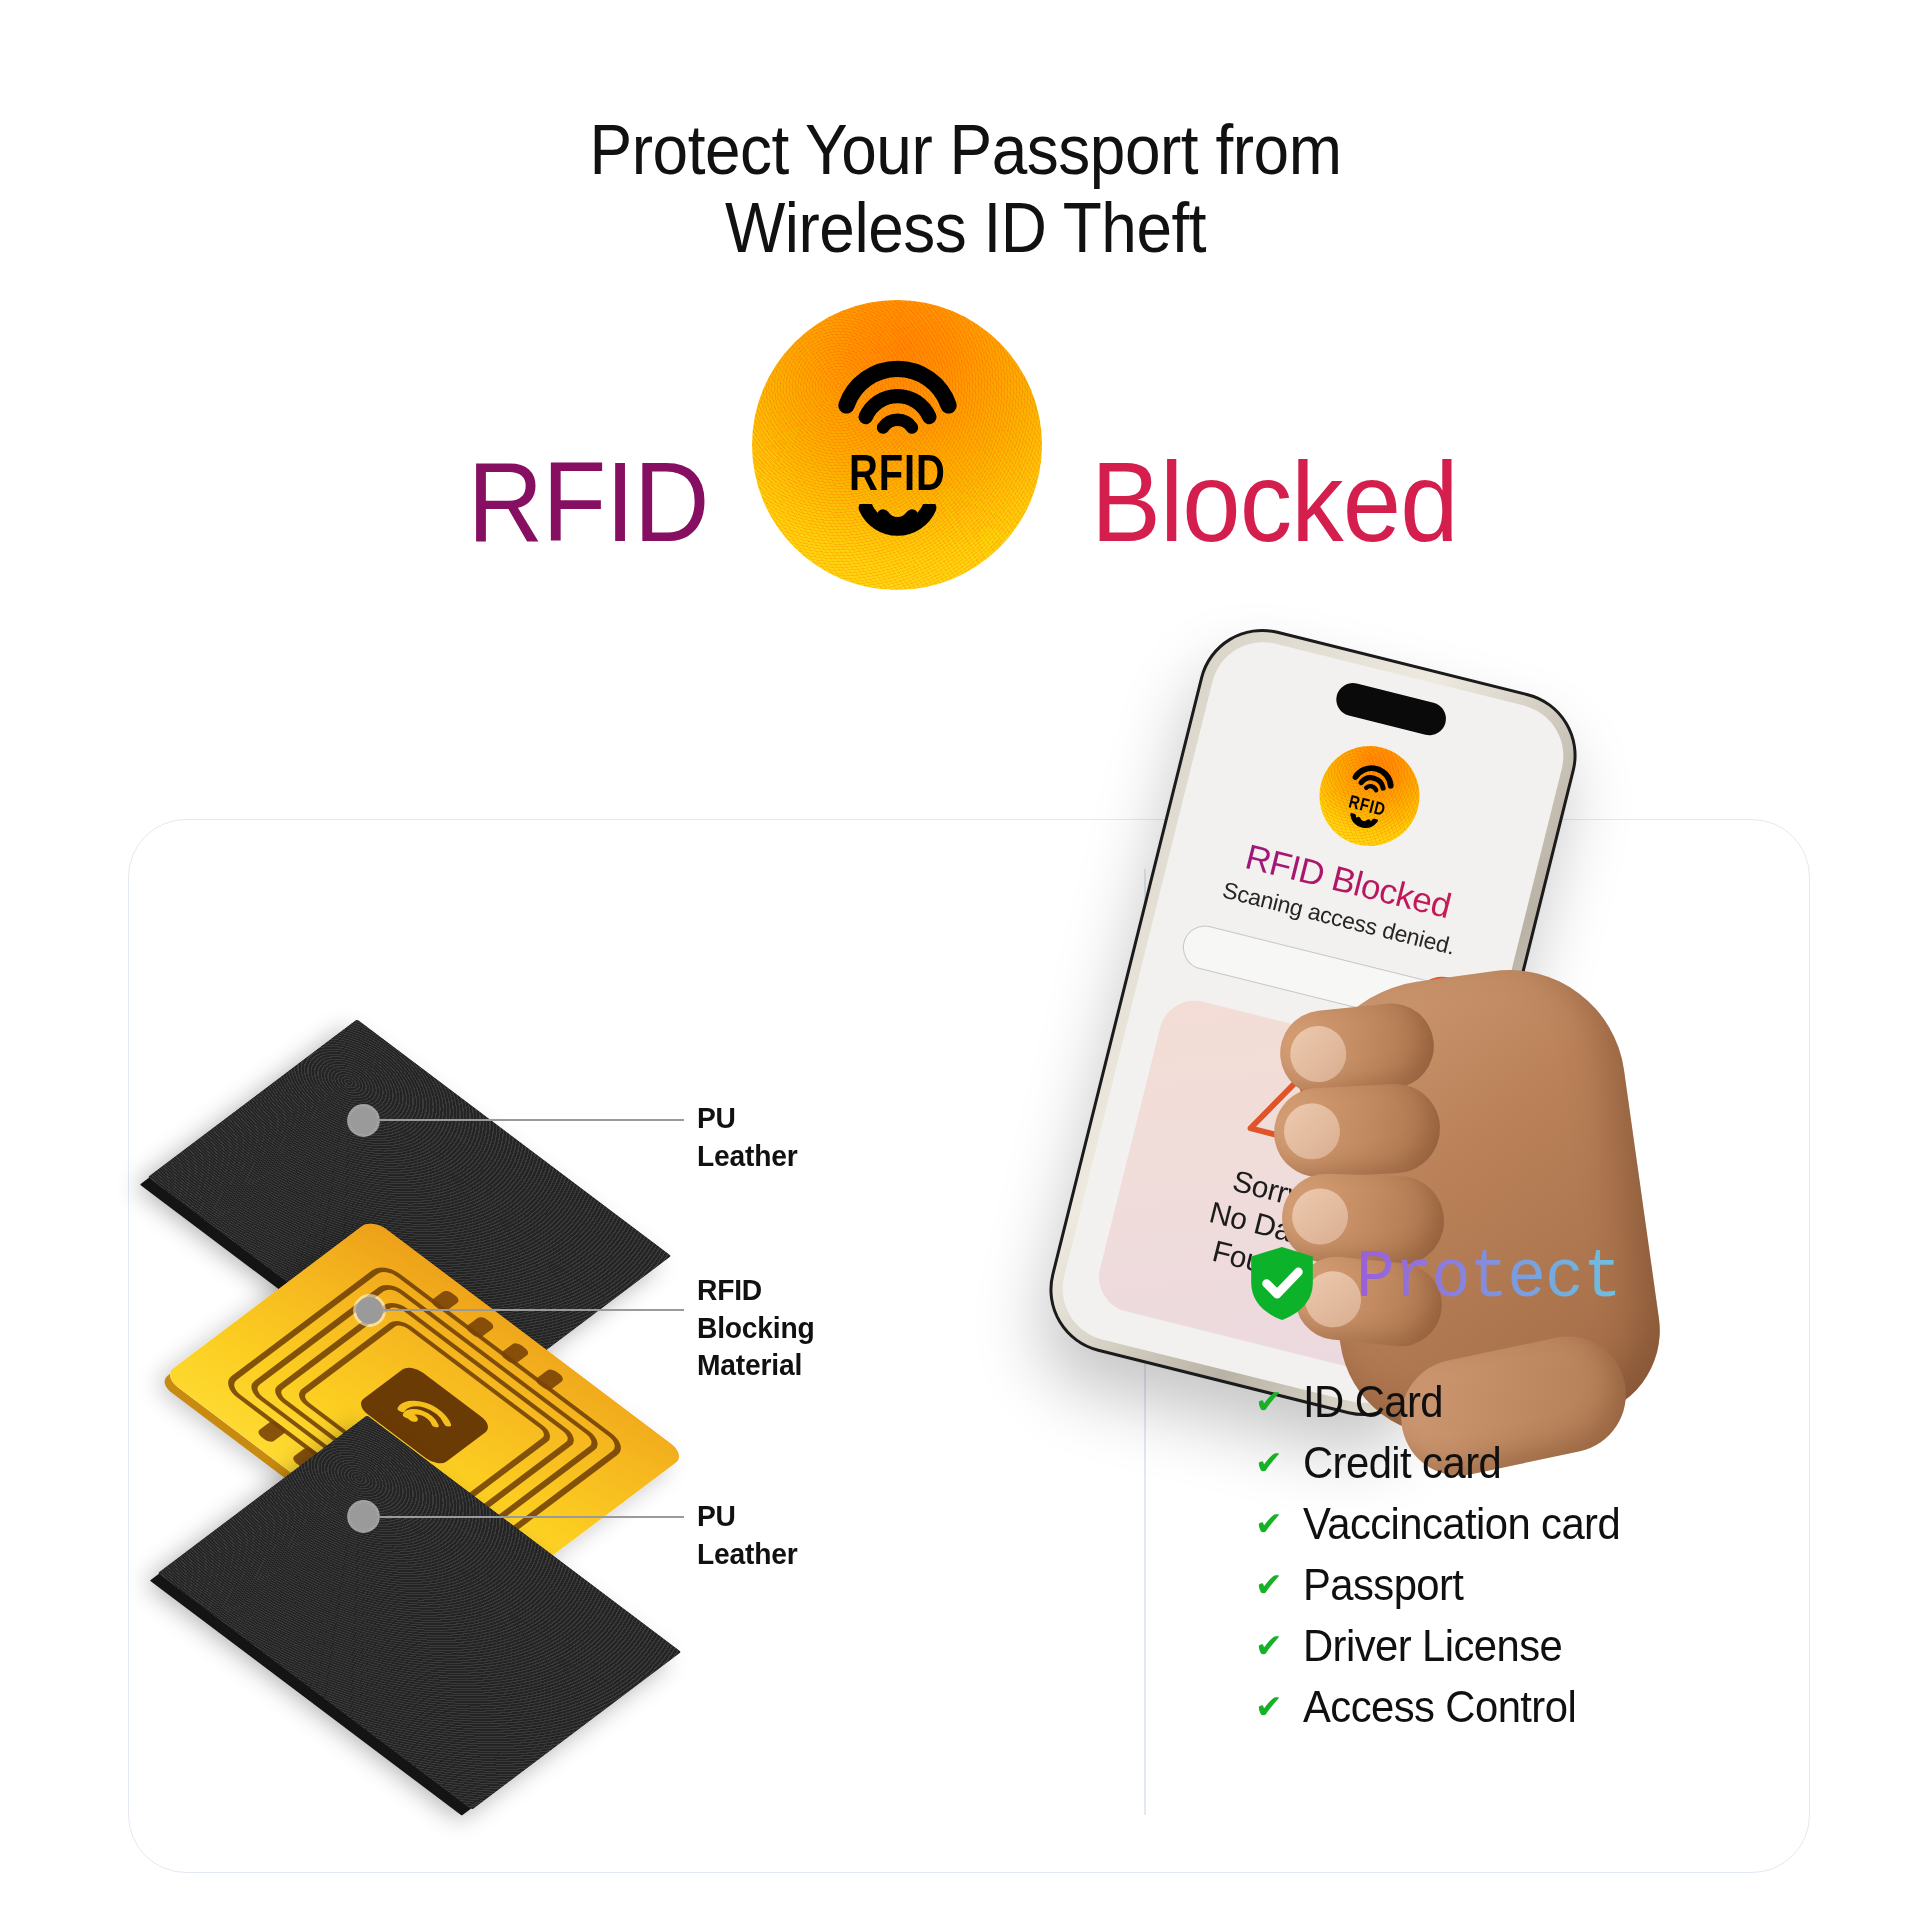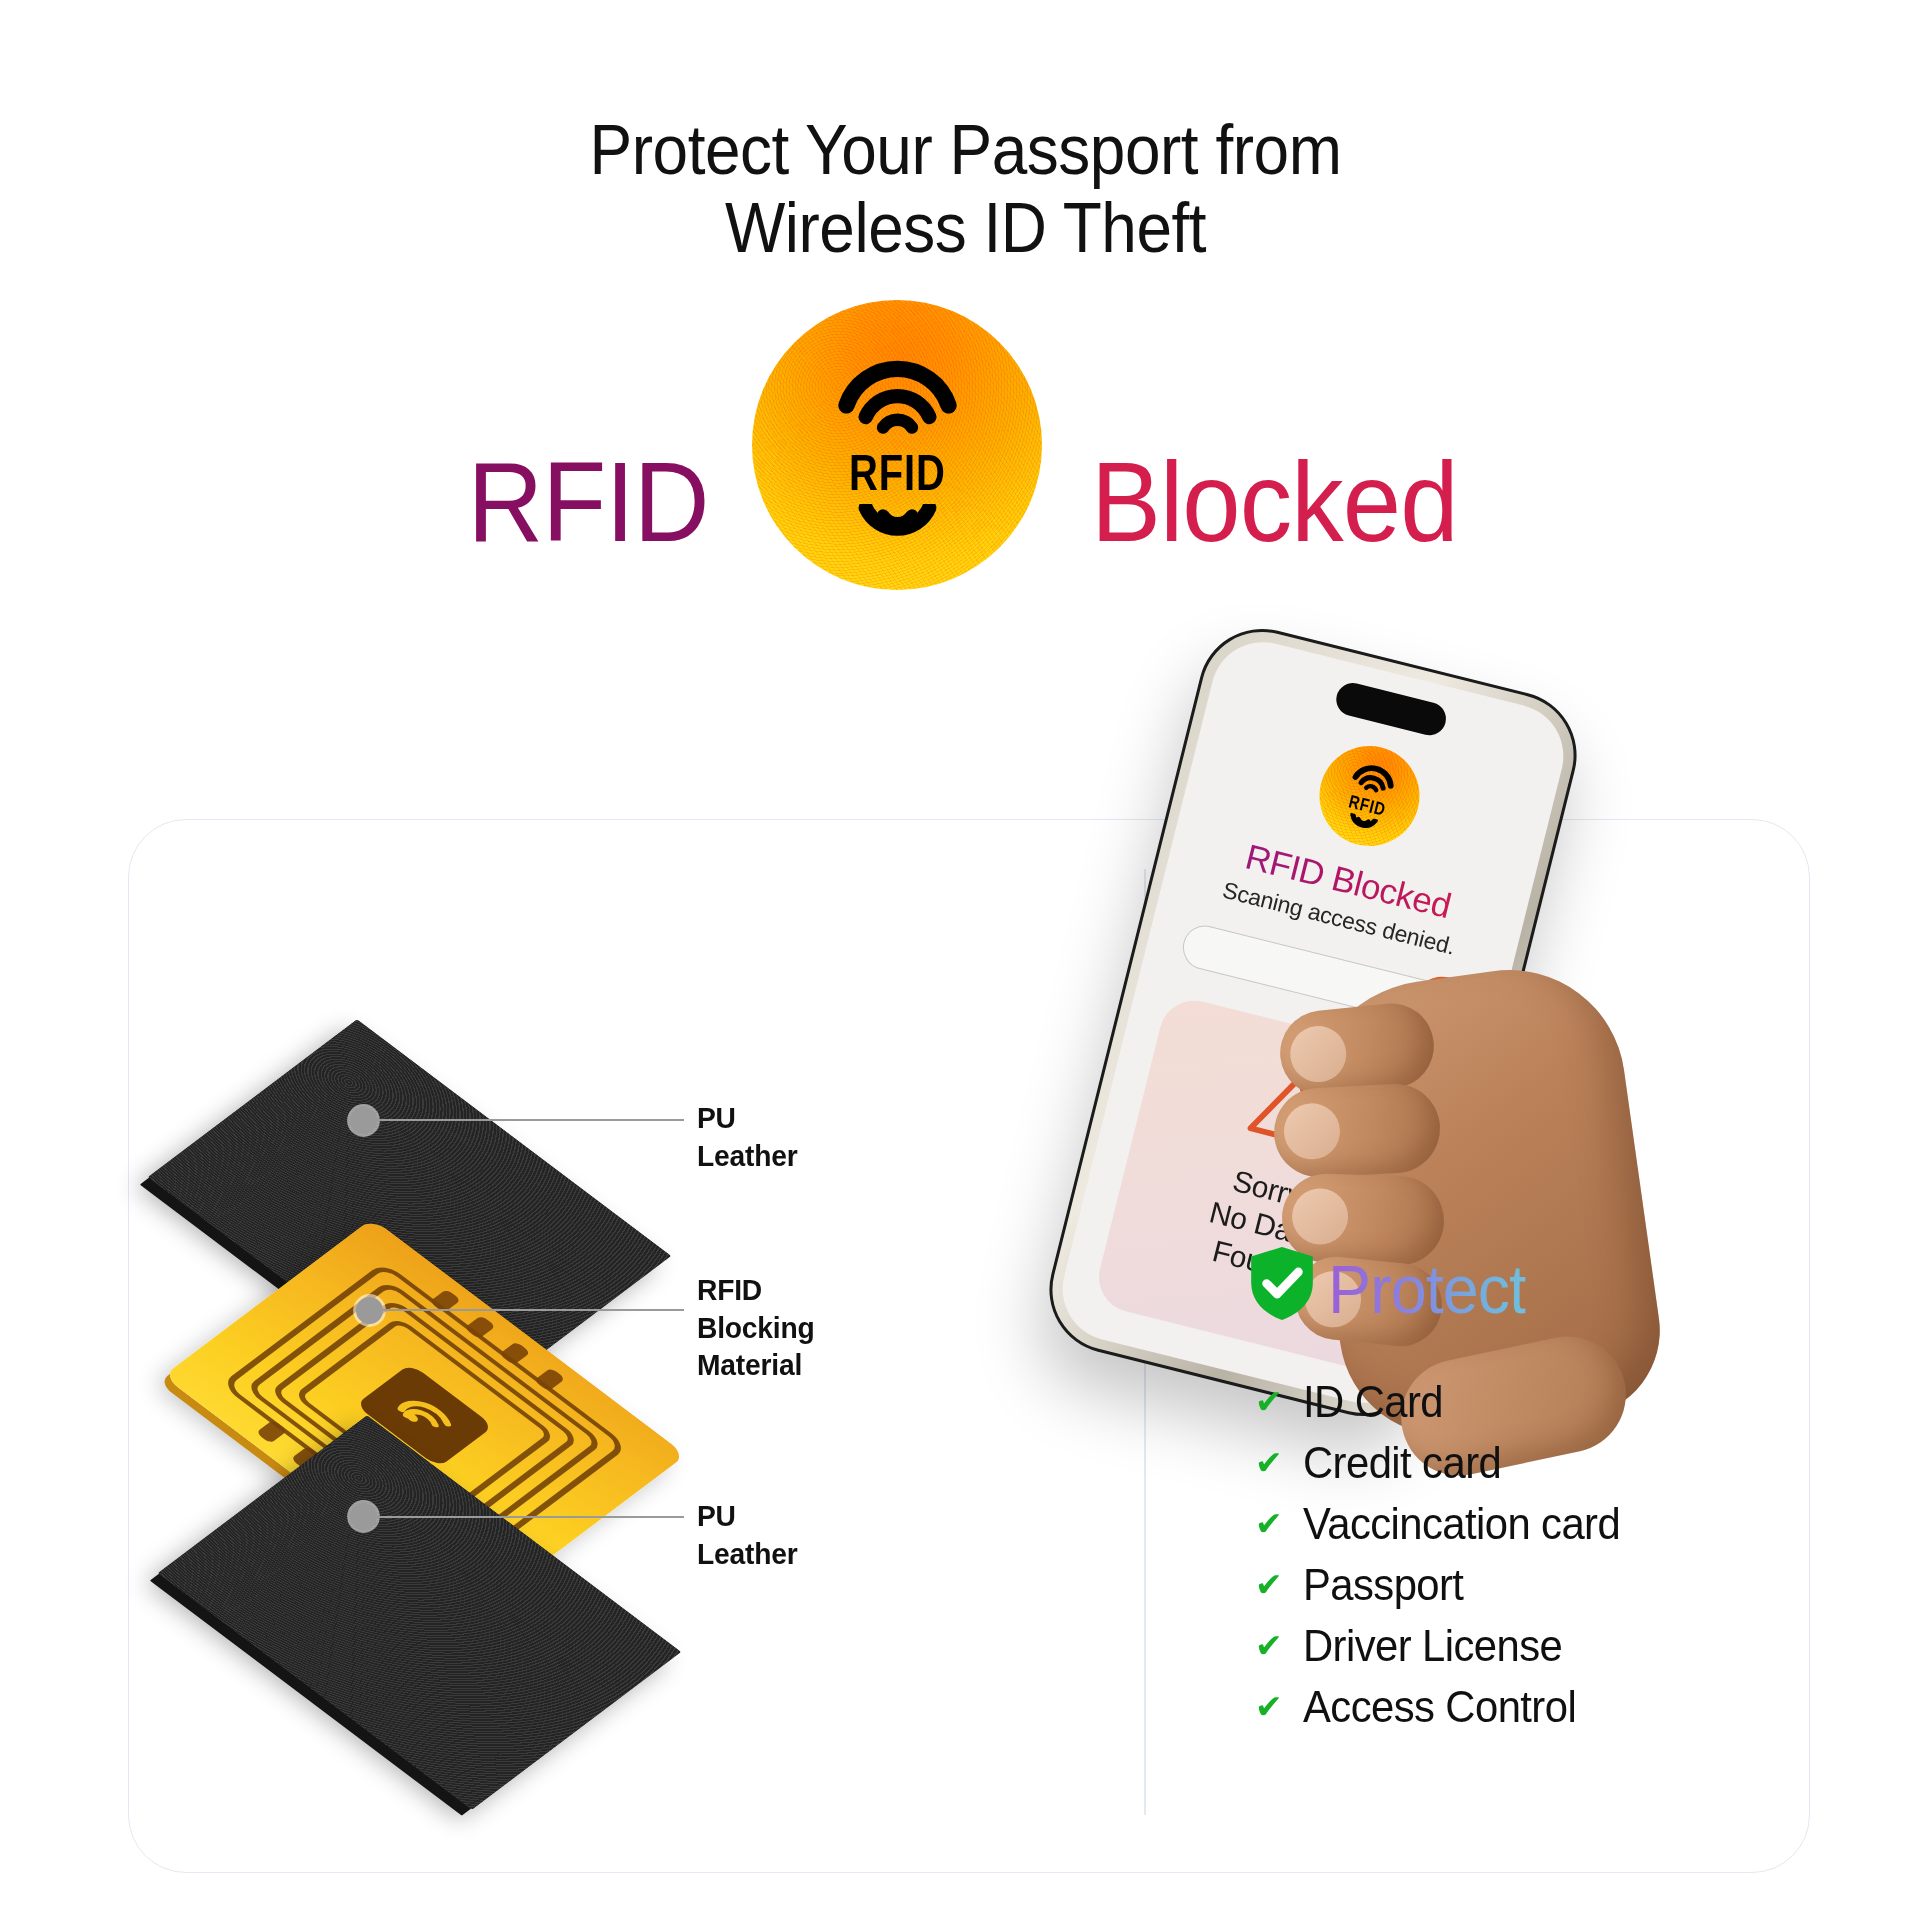--- a/index.html
+++ b/index.html
@@ -203,21 +203,21 @@
   #thumb{
     left:319px;top:716px;width:227px;height:116px;
     background:linear-gradient(115deg,#cf9a73,#b07a52);
     border-radius:77px;transform:rotate(-12deg);
     box-shadow:inset -11.6px -13.5px 25px rgba(95,52,26,.3);
   }
 
   
   #protect-head{
     position:absolute;left:1247px;top:1244px;
-    display:flex;align-items:flex-end;gap:11px;
+    display:flex;align-items:flex-start;gap:39px;font-family:Liberation Mono, monospace;
   }
   #protect-title{
     font-size:68px;font-weight:400;letter-spacing:-1px;line-height:1;
     background:linear-gradient(90deg,#9b5fd6 0%, #8a7ee0 35%, #77a6de 70%, #6fc0dd 100%);
     -webkit-background-clip:text;background-clip:text;color:transparent;
     transform:scaleX(.95);transform-origin:0 50%;
   }
   #protect-list{
     position:absolute;left:1255px;top:1371px;width:541px;
     list-style:none;margin:0;padding:0;

